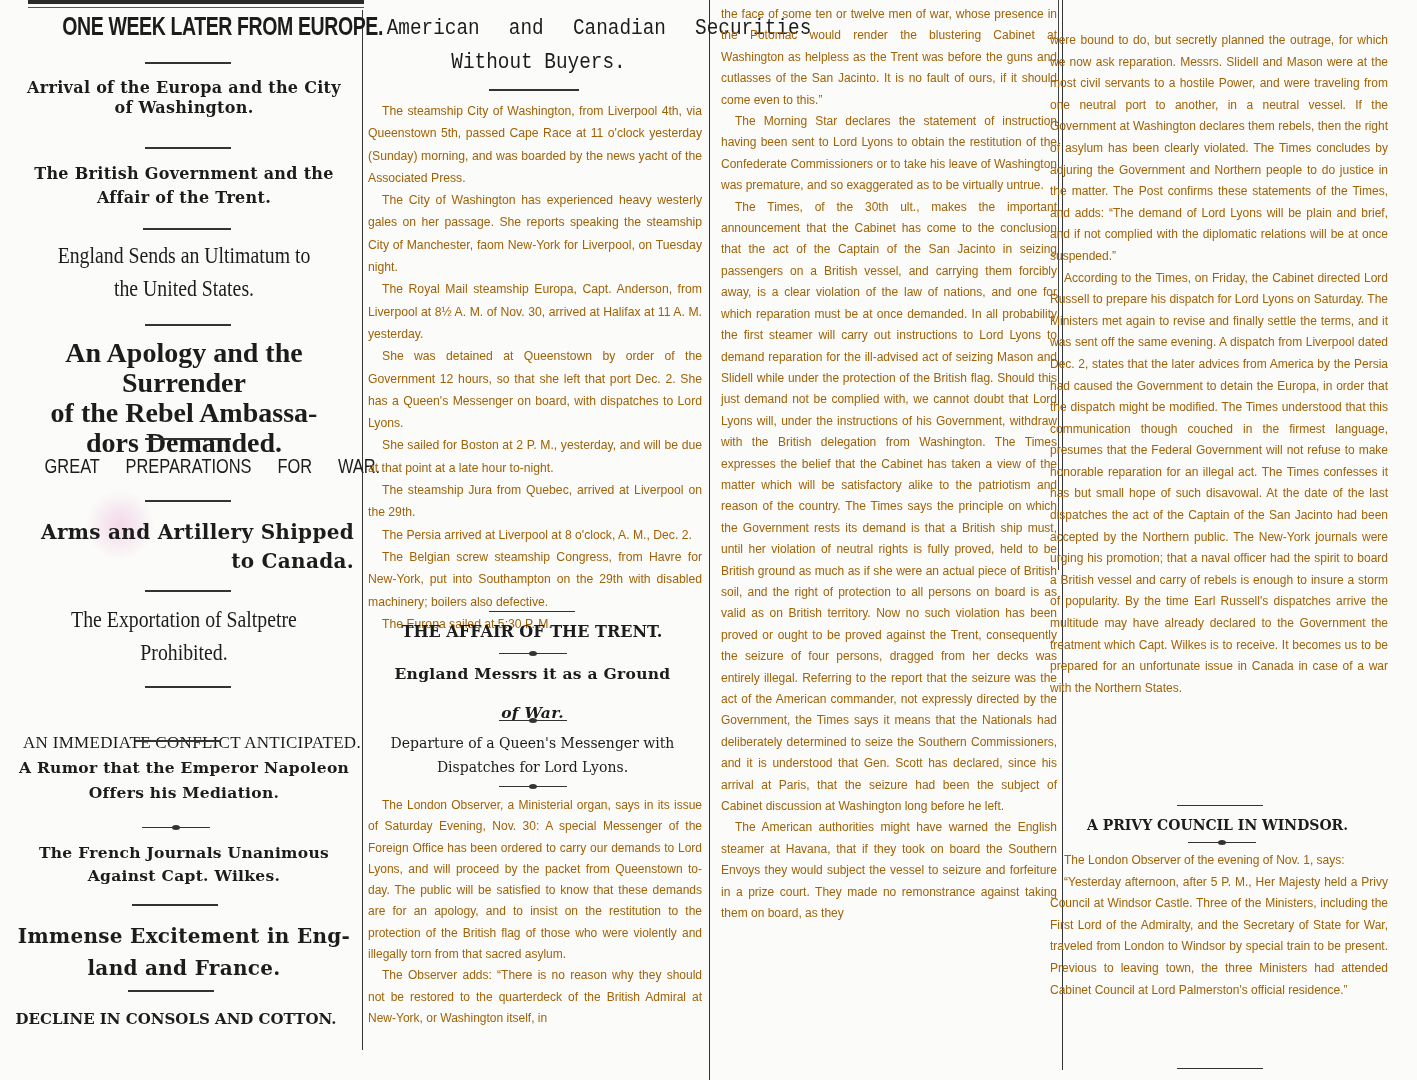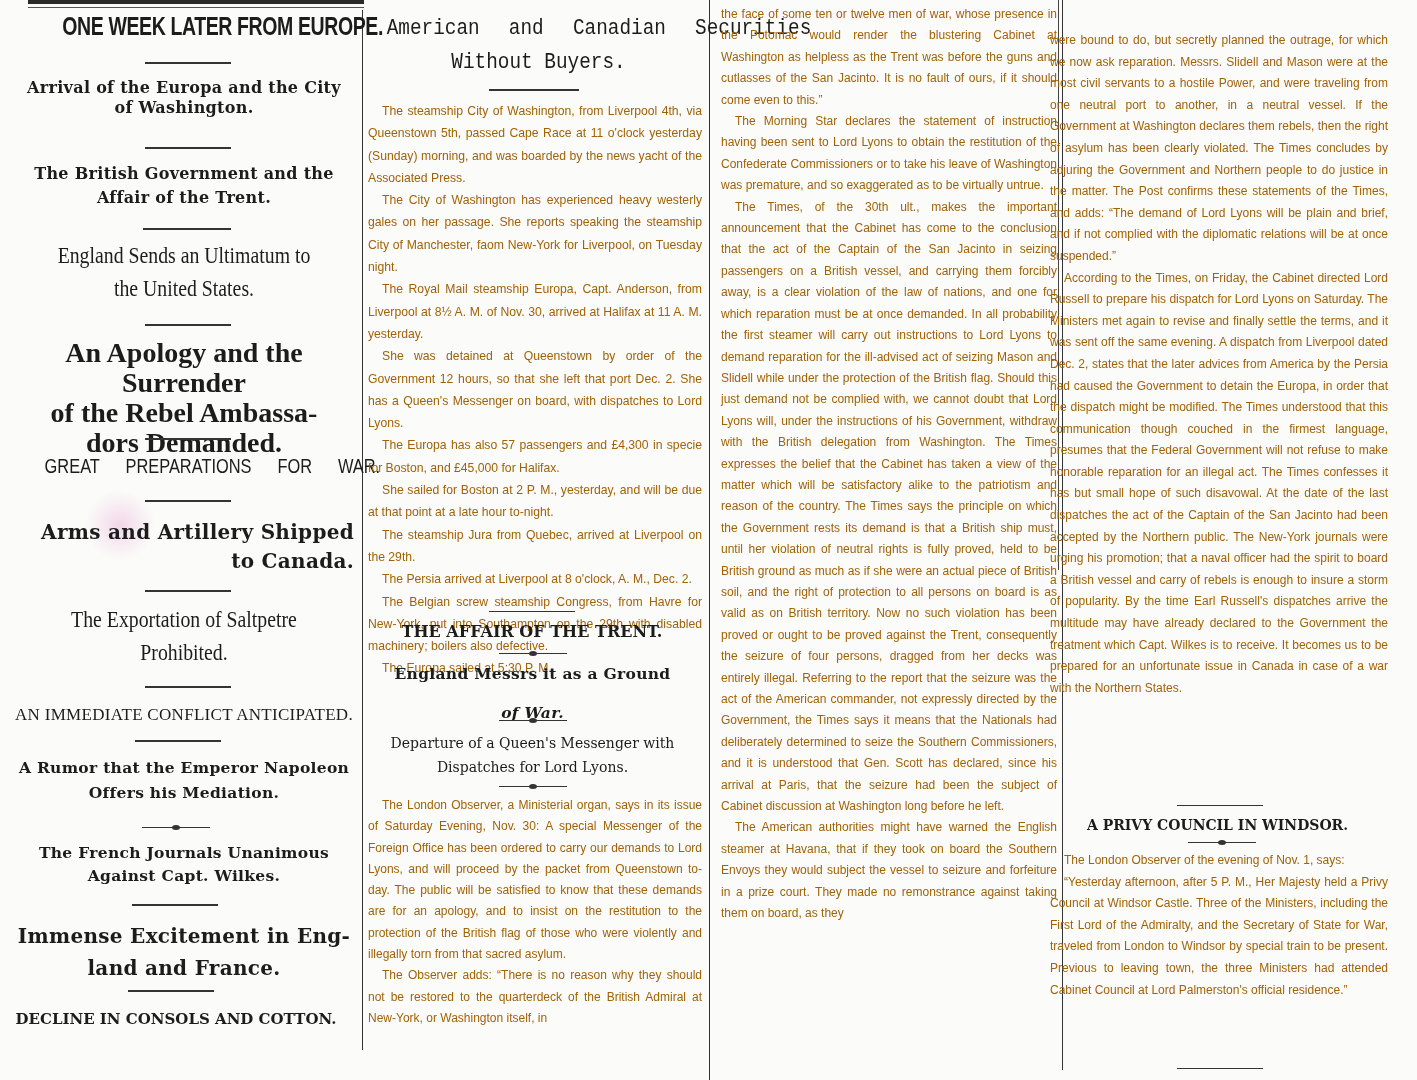--- a/index.html
+++ b/index.html
@@ -82,21 +82,21 @@
     <div style="margin-top:4px;">to Canada.</div>
   </div>
   <div class="dash" style="left:145px;top:590px;width:86px;"></div>
 
   <div class="deck cond" style="top:606px;">
     <div>The Exportation of Saltpetre</div>
     <div style="margin-top:4px;">Prohibited.</div>
   </div>
   <div class="dash" style="left:145px;top:686px;width:86px;"></div>
 
-  <div class="deck caps-serif" style="top:704px;">AN IMMEDIATE CONFLICT ANTICIPATED.</div>
+  <div class="deck caps-serif" style="top:732px;margin-left:8px;">AN IMMEDIATE CONFLICT ANTICIPATED.</div>
   <div class="dash" style="left:135px;top:740px;width:86px;"></div>
 
   <div class="deck clar" style="top:758px;font-size:15.5px;">
     <div>A Rumor that the Emperor Napoleon</div>
     <div style="margin-top:6px;">Offers his Mediation.</div>
   </div>
   <div class="dashd" style="left:142px;top:827px;width:68px;"></div>
 
   <div class="deck clar" style="top:843px;font-size:15.5px;">
     <div>The French Journals Unanimous</div>
@@ -118,21 +118,20 @@
     <div style="transform:scaleX(0.88);word-spacing:20px;white-space:nowrap;">American and Canadian Securities</div>
     <div style="transform:scaleX(0.88);">Without Buyers.</div>
   </div>
   <div class="dash" style="left:133px;top:89px;width:90px;"></div>
 
   <div class="body-text" style="left:12px;top:100px;width:334px;">
     <p>The steamship City of Washington, from Liverpool 4th, via Queenstown 5th, passed Cape Race at 11 o'clock yesterday (Sunday) morning, and was boarded by the news yacht of the Associated Press.</p>
     <p>The City of Washington has experienced heavy westerly gales on her passage. She reports speaking the steamship City of Manchester, faom New-York for Liverpool, on Tuesday night.</p>
     <p>The Royal Mail steamship Europa, Capt. Anderson, from Liverpool at 8½ A. M. of Nov. 30, arrived at Halifax at 11 A. M. yesterday.</p>
     <p>She was detained at Queenstown by order of the Government 12 hours, so that she left that port Dec. 2. She has a Queen's Messenger on board, with dispatches to Lord Lyons.</p>
-    <p>The Europa has also 57 passengers and £4,300 in specie for Boston, and £45,000 for Halifax.</p>
     <p>She sailed for Boston at 2 P. M., yesterday, and will be due at that point at a late hour to-night.</p>
     <p>The steamship Jura from Quebec, arrived at Liverpool on the 29th.</p>
     <p>The Persia arrived at Liverpool at 8 o'clock, A. M., Dec. 2.</p>
     <p>The Belgian screw steamship Congress, from Havre for New-York, put into Southampton on the 29th with disabled machinery; boilers also defective.</p>
     <p>The Europa sailed at 5:30 P. M.</p>
   </div>
 
   <div class="dash" style="left:133px;top:611px;width:86px;height:1px;"></div>
   <div class="subhead caps-b" style="left:0;width:352px;top:622px;font-size:16px;">THE AFFAIR OF THE TRENT.</div>
   <div class="dashd" style="left:143px;top:653px;width:68px;"></div>

